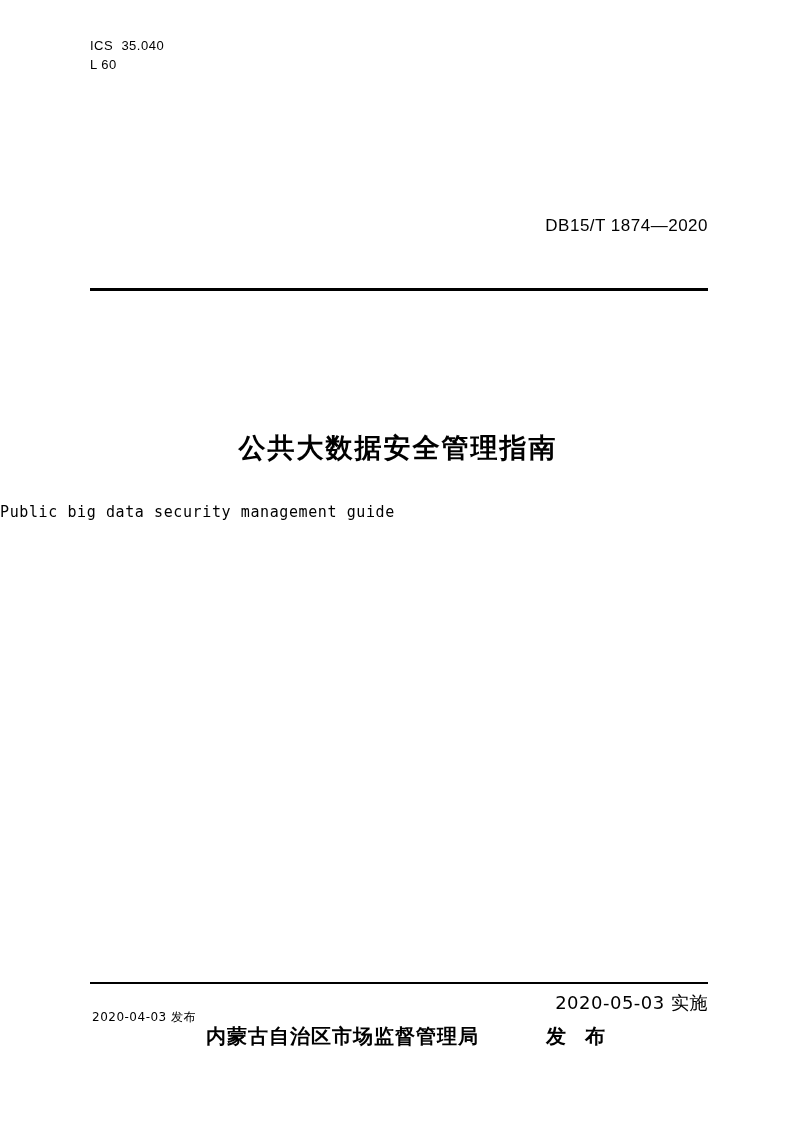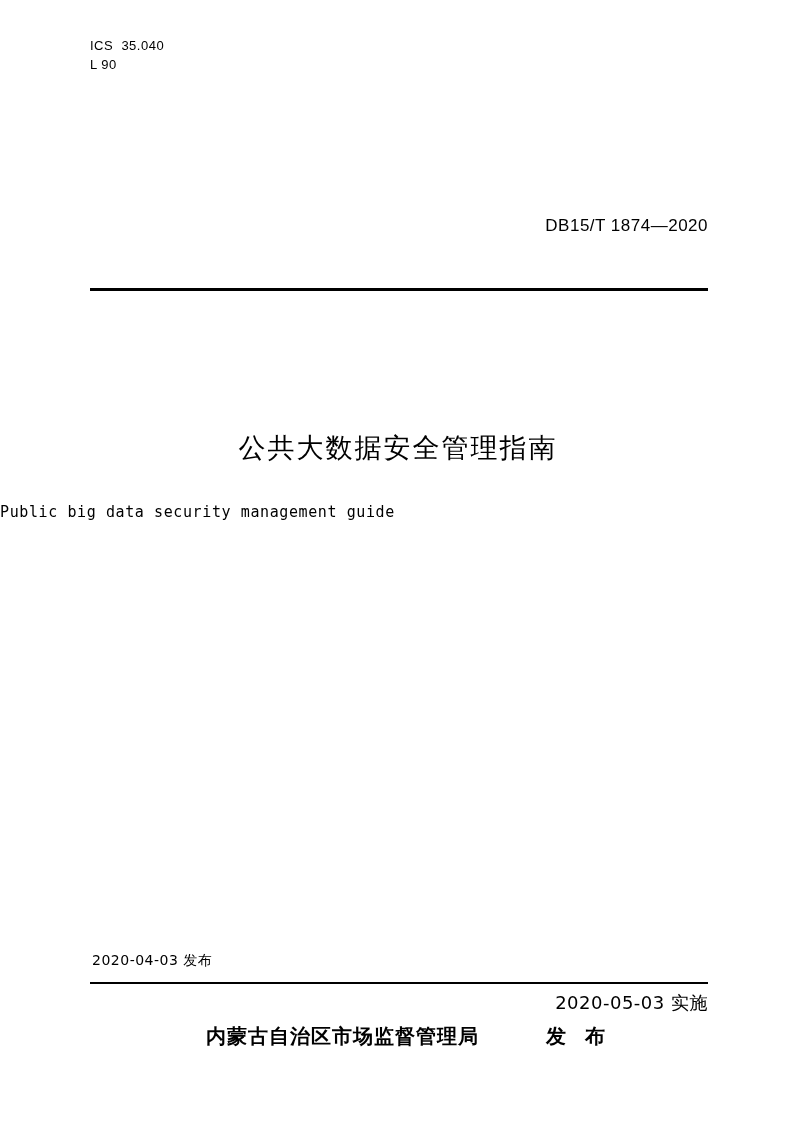--- a/index.html
+++ b/index.html
@@ -89,42 +89,42 @@
   }
 
   
   .doc-title-cn {
     position: absolute;
     left: 0;
     right: 0;
     top: 430px;
     text-align: center;
     font-family: "DejaVu Sans", sans-serif;
-    font-weight: normal;
+    font-weight: bold;
     font-size: 27px;
     letter-spacing: 2px;
   }
   .doc-title-en {
     position: absolute;
     left: 0;
     right: 0;
     top: 503px;
     text-align: left;
     font-family: "DejaVu Sans Mono", monospace;
     font-size: 15px;
     letter-spacing: 0.6px;
   }
 
   
   .date-issue {
     position: absolute;
     left: 92px;
-    top: 952px;
+    top: 1009px;
     font-family: "DejaVu Sans", sans-serif;
-    font-size: 14px;
+    font-size: 12px;
     letter-spacing: 0.5px;
   }
   .date-effective {
     position: absolute;
     right: 88px;
     top: 955px;
     font-family: "DejaVu Sans", sans-serif;
     font-size: 18px;
     letter-spacing: 0.5px;
     margin-top: 36px;
@@ -148,21 +148,21 @@
     letter-spacing: 6px;
   }
 </style>
 </head>
 <body>
 
 <div class="page">
 
   <div class="ics-block">
     <div class="ics-line">ICS  35.040</div>
-    <div class="ics-line">L 90</div>
+    <div class="ics-line">L 60</div>
   </div>
 
 
 
   <div class="std-number">DB15/T 1874—2020</div>
 
   <div class="rule-top"></div>
 
   <div class="doc-title-cn">公共大数据安全管理指南</div>
   <div class="doc-title-en">Public big data security management guide</div>

